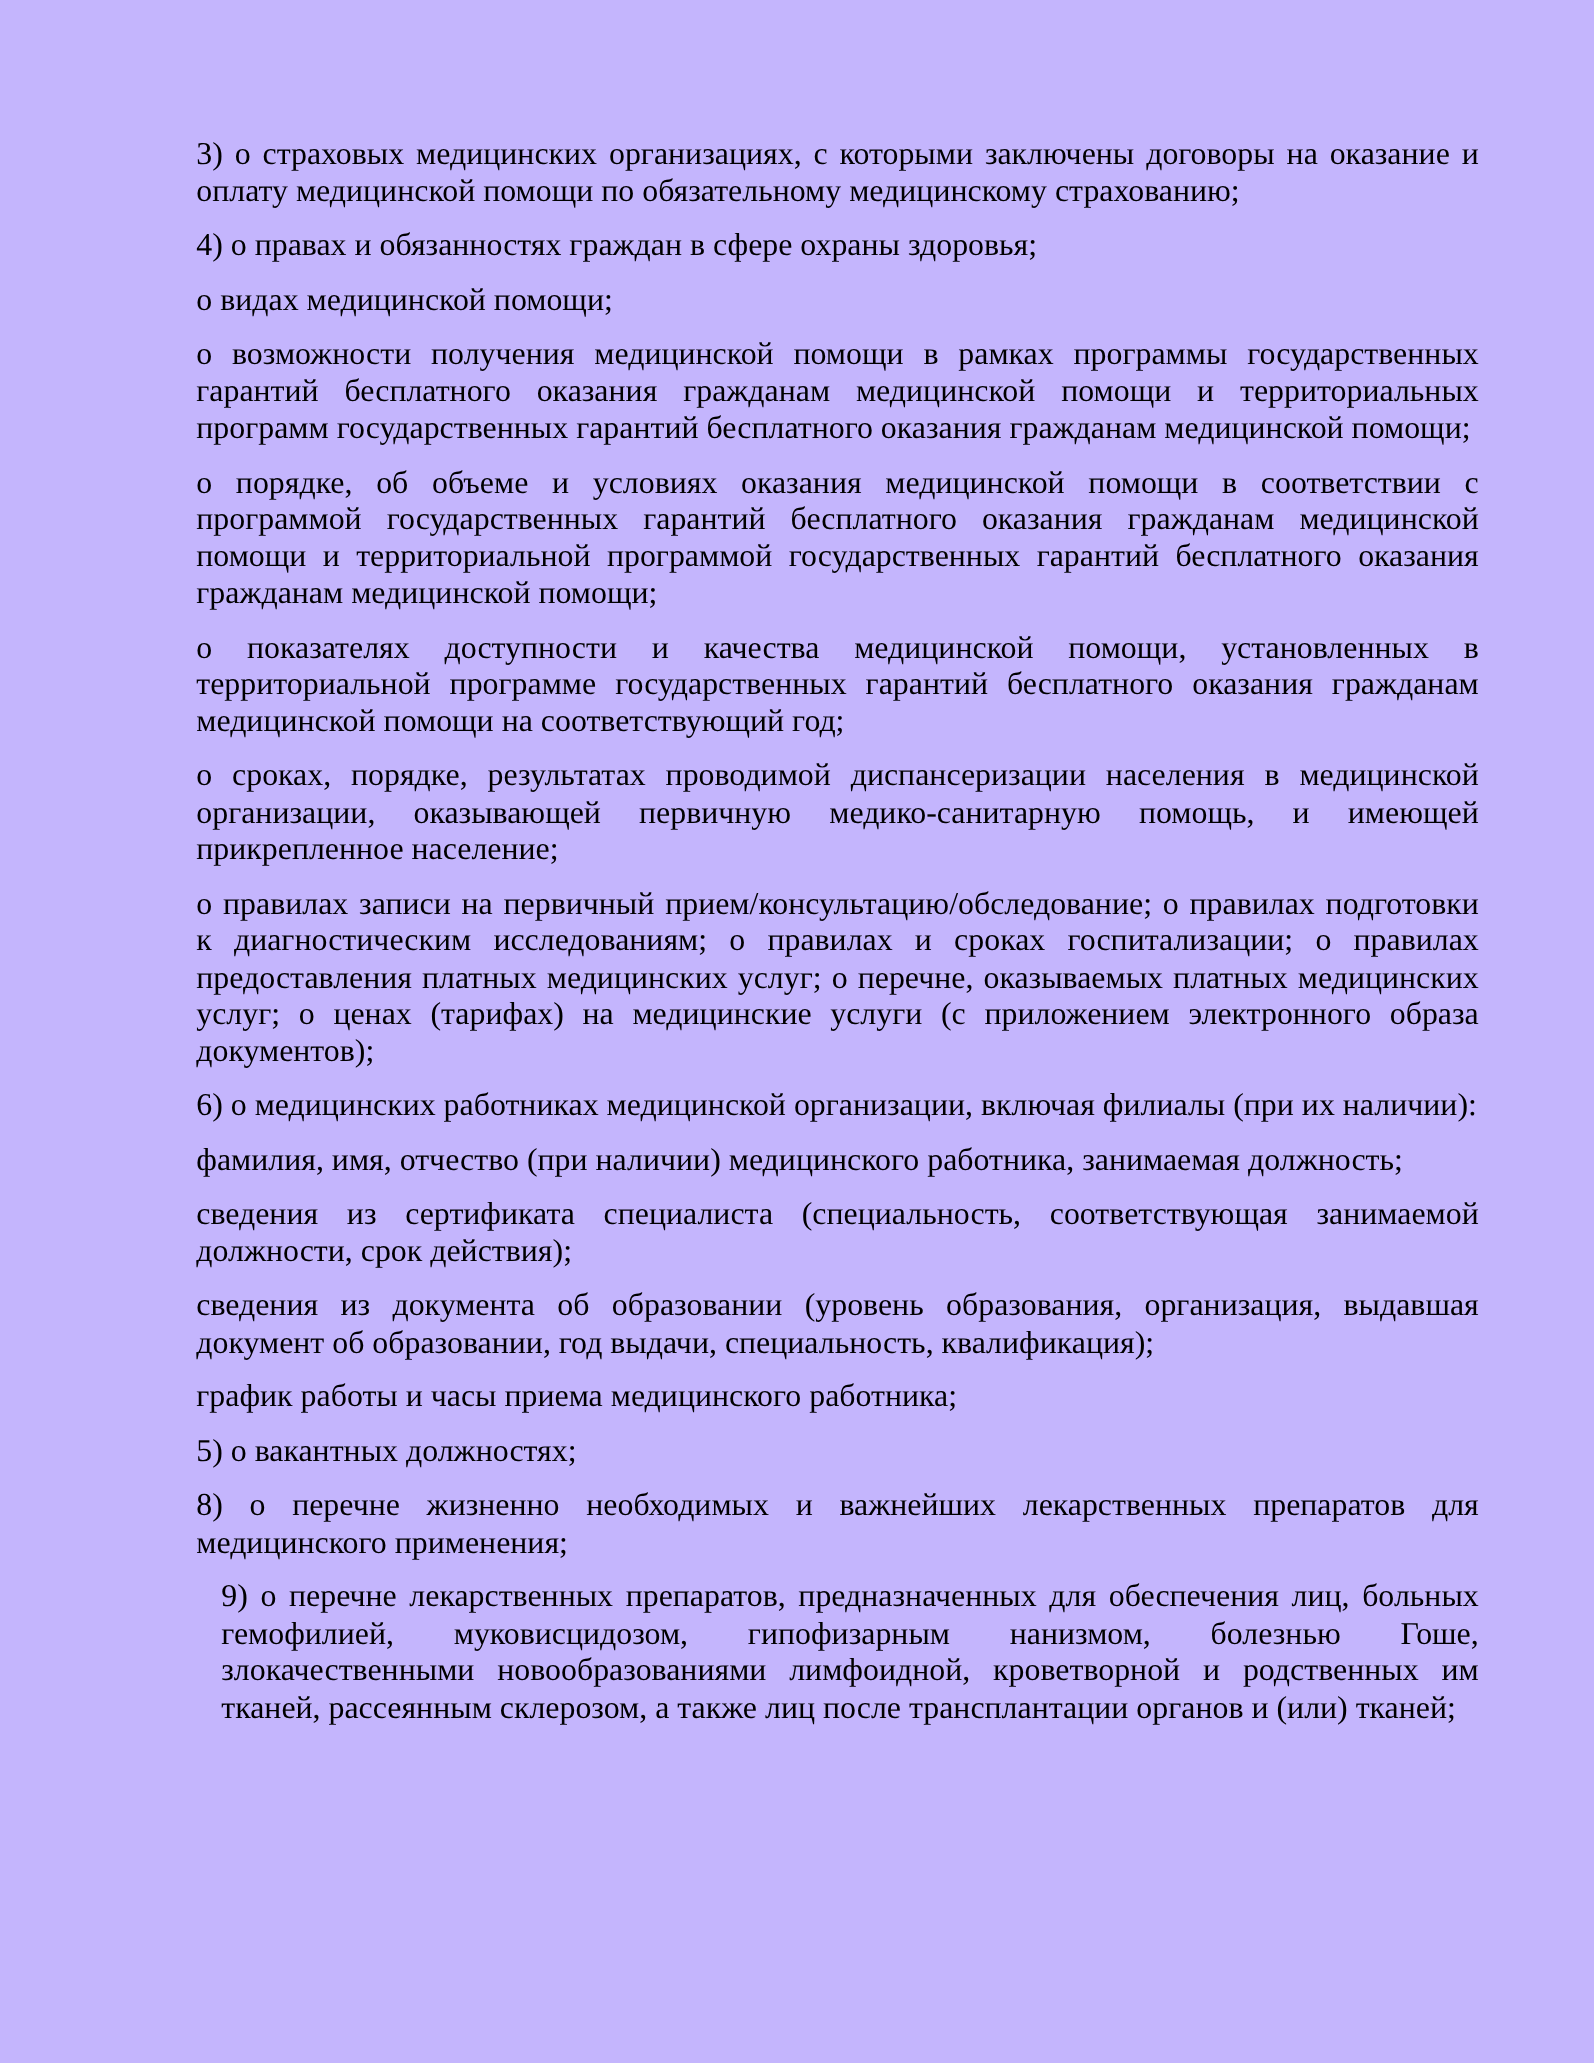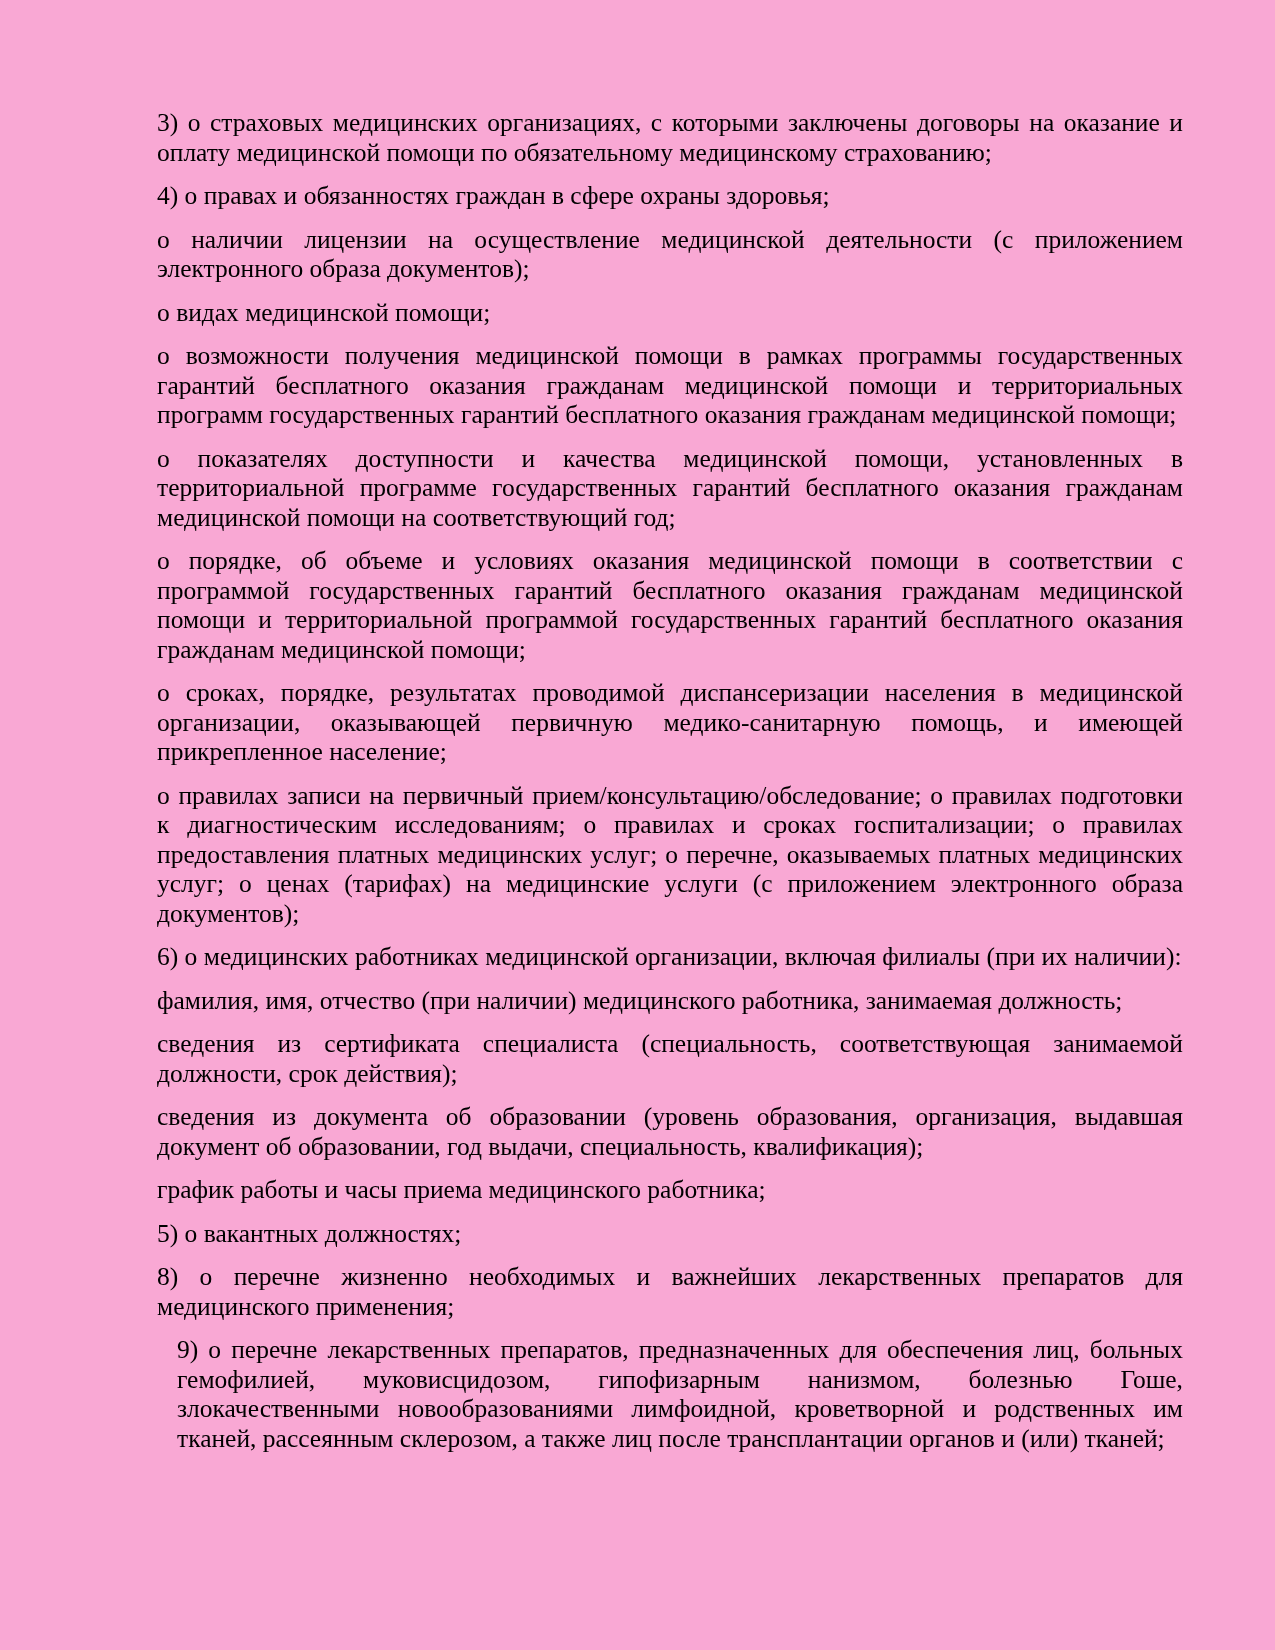--- a/index.html
+++ b/index.html
@@ -4,21 +4,21 @@
 <style>
   html, body {
     margin: 0;
     padding: 0;
     background: #ffffff;
   }
   .page {
     position: relative;
     width: 1275px;
     height: 1650px;
-    background: #f9a8d4;
+    background: #c4b5fd;
     overflow: hidden;
   }
   .content {
     position: absolute;
     left: 157px;
     top: 108px;
     width: 1026px;
     color: #000000;
     font-family: "Liberation Serif", "DejaVu Serif", serif;
     font-size: 25.5px;
@@ -33,25 +33,24 @@
     margin-left: 20px;
   }
 </style>
 </head>
 <body>
 
 <div class="page">
   <div class="content">
       <p class="para">3) о страховых медицинских организациях, с которыми заключены договоры на оказание и оплату медицинской помощи по обязательному медицинскому страхованию;</p>
       <p class="para">4) о правах и обязанностях граждан в сфере охраны здоровья;</p>
-      <p class="para">о наличии лицензии на осуществление медицинской деятельности (с приложением электронного образа документов);</p>
       <p class="para">о видах медицинской помощи;</p>
       <p class="para">о возможности получения медицинской помощи в рамках программы государственных гарантий бесплатного оказания гражданам медицинской помощи и территориальных программ государственных гарантий бесплатного оказания гражданам медицинской помощи;</p>
+      <p class="para">о порядке, об объеме и условиях оказания медицинской помощи в соответствии с программой государственных гарантий бесплатного оказания гражданам медицинской помощи и территориальной программой государственных гарантий бесплатного оказания гражданам медицинской помощи;</p>
       <p class="para">о показателях доступности и качества медицинской помощи, установленных в территориальной программе государственных гарантий бесплатного оказания гражданам медицинской помощи на соответствующий год;</p>
-      <p class="para">о порядке, об объеме и условиях оказания медицинской помощи в соответствии с программой государственных гарантий бесплатного оказания гражданам медицинской помощи и территориальной программой государственных гарантий бесплатного оказания гражданам медицинской помощи;</p>
       <p class="para">о сроках, порядке, результатах проводимой диспансеризации населения в медицинской организации, оказывающей первичную медико-санитарную помощь, и имеющей прикрепленное население;</p>
       <p class="para">о правилах записи на первичный прием/консультацию/обследование; о правилах подготовки к диагностическим исследованиям; о правилах и сроках госпитализации; о правилах предоставления платных медицинских услуг; о перечне, оказываемых платных медицинских услуг; о ценах (тарифах) на медицинские услуги (с приложением электронного образа документов);</p>
       <p class="para">6) о медицинских работниках медицинской организации, включая филиалы (при их наличии):</p>
       <p class="para">фамилия, имя, отчество (при наличии) медицинского работника, занимаемая должность;</p>
       <p class="para">сведения из сертификата специалиста (специальность, соответствующая занимаемой должности, срок действия);</p>
       <p class="para">сведения из документа об образовании (уровень образования, организация, выдавшая документ об образовании, год выдачи, специальность, квалификация);</p>
       <p class="para">график работы и часы приема медицинского работника;</p>
       <p class="para">5) о вакантных должностях;</p>
       <p class="para">8) о перечне жизненно необходимых и важнейших лекарственных препаратов для медицинского применения;</p>
       <p class="para">9) о перечне лекарственных препаратов, предназначенных для обеспечения лиц, больных гемофилией, муковисцидозом, гипофизарным нанизмом, болезнью Гоше, злокачественными новообразованиями лимфоидной, кроветворной и родственных им тканей, рассеянным склерозом, а также лиц после трансплантации органов и (или) тканей;</p>

